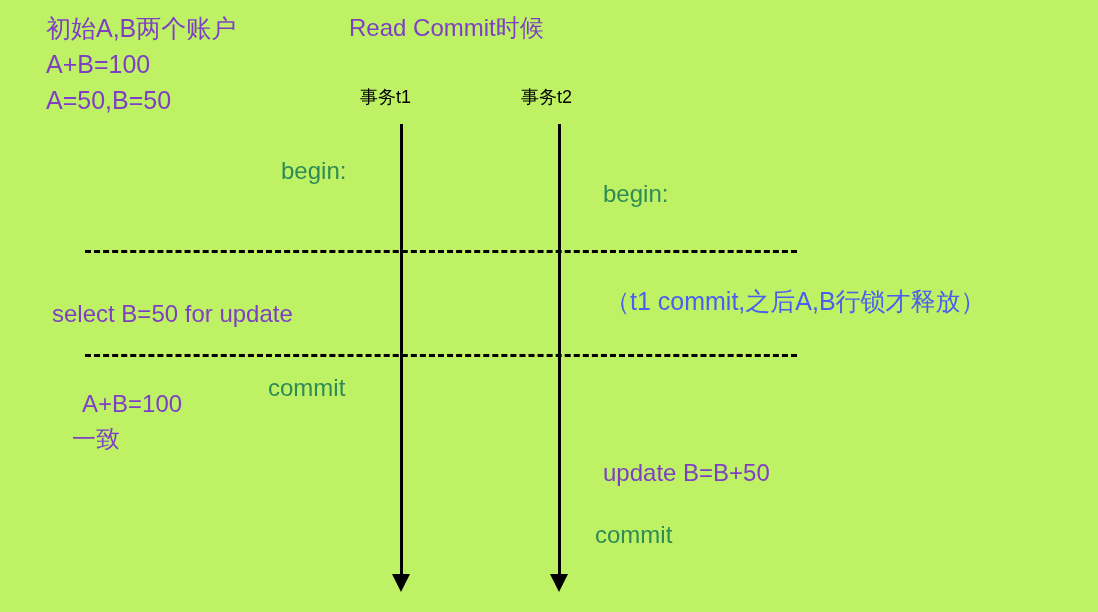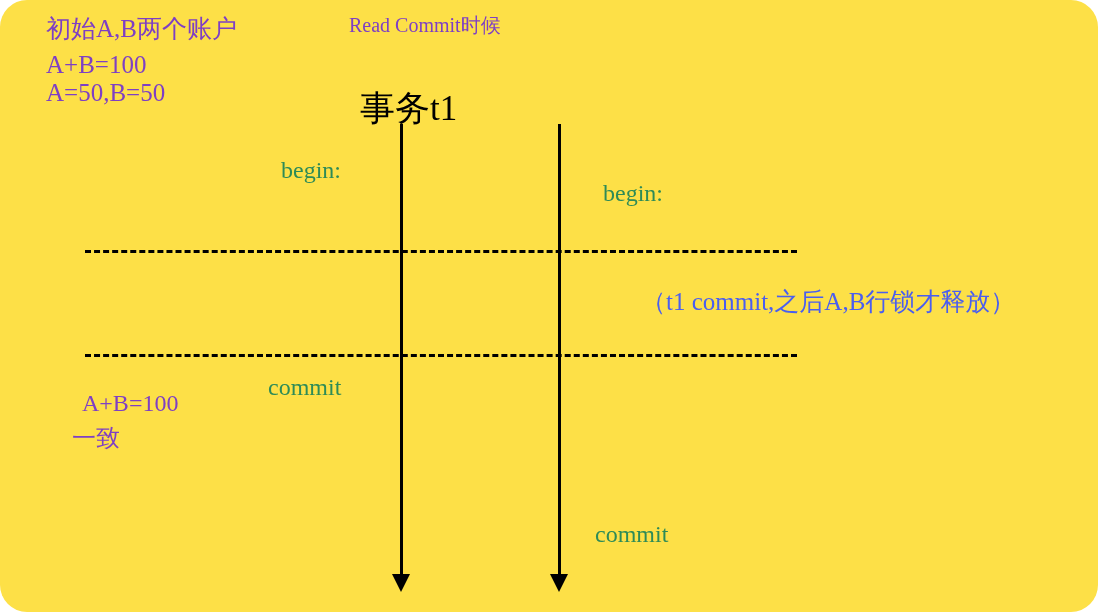--- a/index.html
+++ b/index.html
@@ -4,38 +4,37 @@
 <style>
   html, body {
     margin: 0;
     padding: 0;
     background: #ffffff;
   }
   #canvas {
     position: relative;
     width: 1098px;
     height: 612px;
-    background: #fde047;
-    font-family: Liberation Serif, serif;
+    background: #bef264;
+    font-family: Liberation Sans, sans-serif;
     overflow: hidden;
-    border-radius: 27px;
   }
   .txt {
     position: absolute;
     white-space: pre;
     line-height: 1.32;
   }
   .purple { color: #7e3fc4; }
   .green  { color: #2e8b57; }
   .blue   { color: #4a5ef0; }
   .black  { color: #000000; }
 
   .s-note   { font-size: 25px; }
-  .s-title  { font-size: 20px; }
-  .s-lane   { font-size: 35px; }
+  .s-title  { font-size: 24px; }
+  .s-lane   { font-size: 18px; }
   .s-stmt   { font-size: 24px; }
   .s-annot  { font-size: 25px; }
 
   
   .lifeline {
     position: absolute;
     width: 0;
     border-left: 3px solid #000000;
   }
   .arrowhead {
@@ -54,45 +53,48 @@
     border-top: 3px dashed #000000;
   }
 </style>
 </head>
 <body>
 
 <div id="canvas">
 
   <div class="txt purple s-note" style="left:46px; top:12px;">初始A,B两个账户</div>
   <div class="txt purple s-note" style="left:46px; top:48px;">A+B=100</div>
-  <div class="txt purple s-note" style="left:46px; top:76px;">A=50,B=50</div>
+  <div class="txt purple s-note" style="left:46px; top:84px;">A=50,B=50</div>
 
   <div class="txt purple s-title" style="left:349px; top:12px;">Read Commit时候</div>
 
   <div class="txt black s-lane" style="left:360px; top:86px;">事务t1</div>
+  <div class="txt black s-lane" style="left:521px; top:86px;">事务t2</div>
 
   <div class="lifeline" style="left:400px; top:124px; height:452px;"></div>
   <div class="arrowhead" style="left:392px; top:574px;"></div>
 
   <div class="lifeline" style="left:558px; top:124px; height:452px;"></div>
   <div class="arrowhead" style="left:550px; top:574px;"></div>
 
   <div class="sep" style="left:85px; top:250px; width:712px;"></div>
   <div class="sep" style="left:85px; top:354px; width:712px;"></div>
 
   <div class="txt green s-stmt" style="left:281px; top:155px;">begin:</div>
 
 
+  <div class="txt purple s-stmt" style="left:52px; top:298px;">select B=50 for update</div>
 
   <div class="txt green s-stmt" style="left:268px; top:372px;">commit</div>
 
   <div class="txt purple s-stmt" style="left:82px; top:388px;">A+B=100</div>
   <div class="txt purple s-stmt" style="left:72px; top:423px;">一致</div>
 
   <div class="txt green s-stmt" style="left:603px; top:178px;">begin:</div>
 
-  <div class="txt blue s-annot" style="left:605px; top:285px;margin-left:36px;">（t1 commit,之后A,B行锁才释放）</div>
+  <div class="txt blue s-annot" style="left:605px; top:285px;">（t1 commit,之后A,B行锁才释放）</div>
 
 
+  <div class="txt purple s-stmt" style="left:603px; top:457px;">update B=B+50</div>
 
   <div class="txt green s-stmt" style="left:595px; top:519px;">commit</div>
 
 </div>
 
 </body></html>

